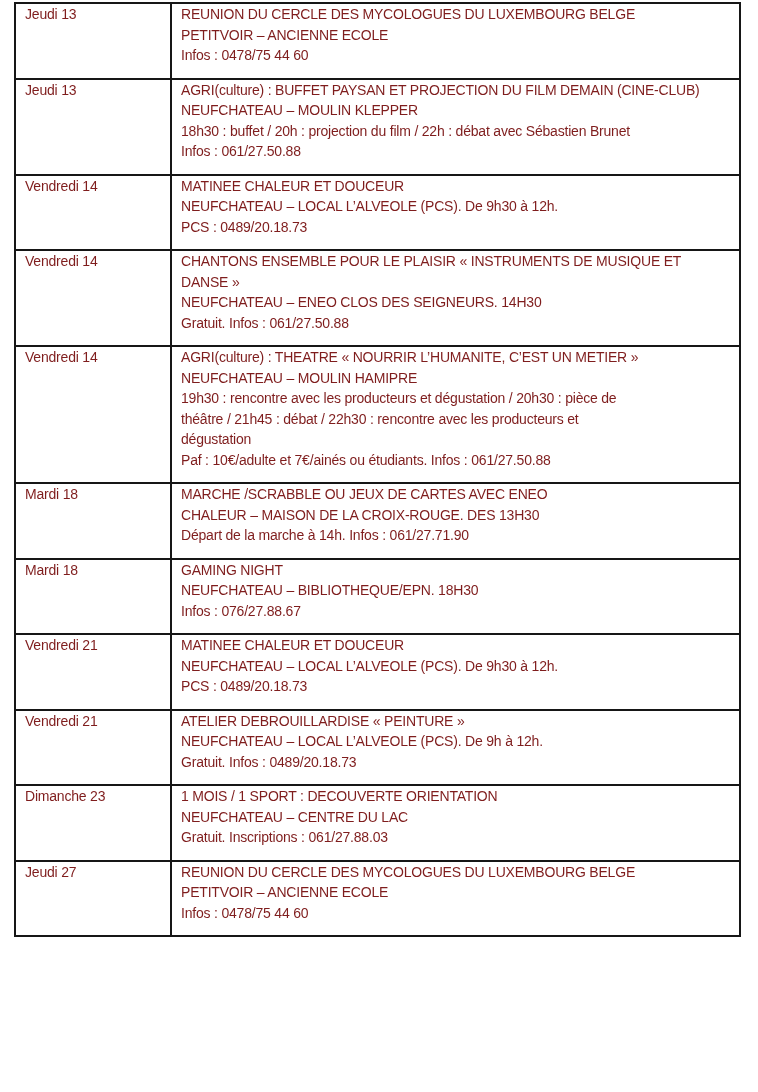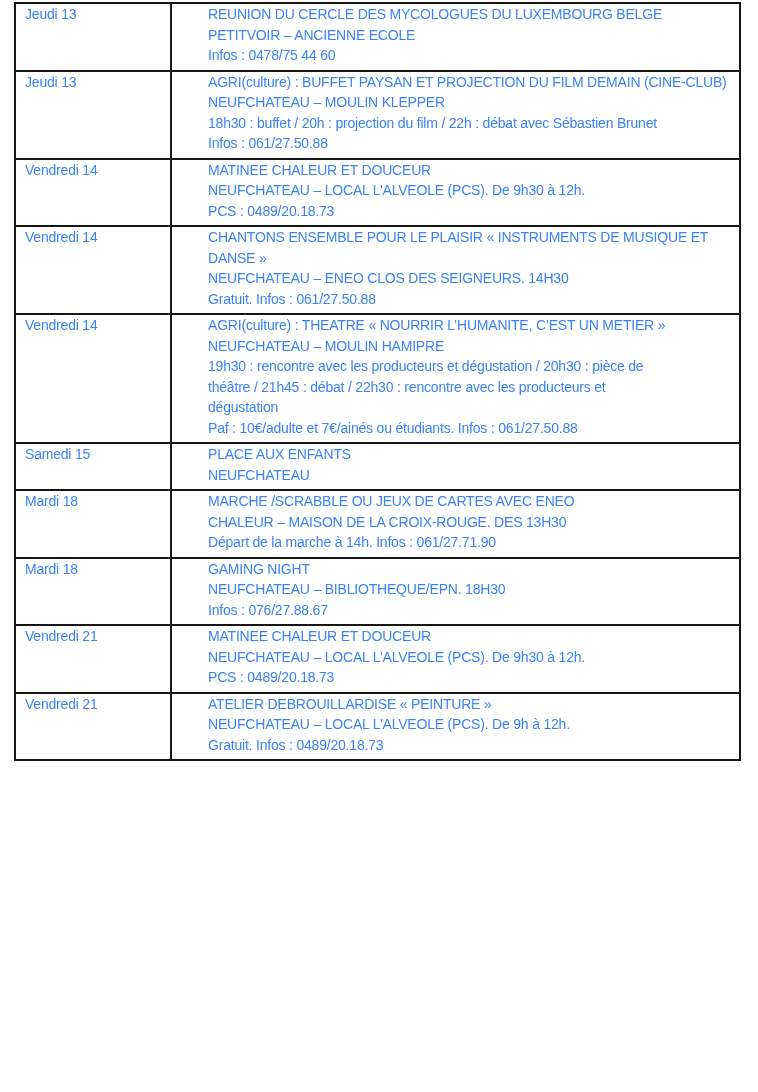--- a/index.html
+++ b/index.html
@@ -18,34 +18,33 @@
     position: absolute;
     left: 14px;
     top: 2px;
     width: 727px;
     border-collapse: collapse;
     table-layout: fixed;
   }
   .events-table td {
     border: 2px solid #161616;
     vertical-align: top;
-    padding: 0 8px 4px 9px;
+    padding: 0 8px 12px 9px;
     font-size: 14px;
     line-height: 20.5px;
-    color: #3b82f6;
+    color: #7f1d1d;
     letter-spacing: -0.2px;
     overflow: hidden;
   }
   .date-cell {
     width: 137px;
     white-space: nowrap;
   }
   .desc-cell .event-line {
     white-space: nowrap;
-    margin-left: 27px;
   }
 </style>
 </head>
 <body>
 
 <table class="events-table">
   <tbody>
   <tr>
     <td class="date-cell">Jeudi 13</td>
     <td class="desc-cell">
@@ -89,27 +88,20 @@
     <td class="desc-cell">
           <div class="event-line">AGRI(culture) : THEATRE « NOURRIR L’HUMANITE, C’EST UN METIER »</div>
           <div class="event-line">NEUFCHATEAU – MOULIN HAMIPRE</div>
           <div class="event-line">19h30 : rencontre avec les producteurs et dégustation / 20h30 : pièce de</div>
           <div class="event-line">théâtre / 21h45 : débat / 22h30 : rencontre avec les producteurs et</div>
           <div class="event-line">dégustation</div>
           <div class="event-line">Paf : 10€/adulte et 7€/ainés ou étudiants. Infos : 061/27.50.88</div>
         </td>
   </tr>
 
-  <tr>
-    <td class="date-cell">Samedi 15</td>
-    <td class="desc-cell">
-          <div class="event-line">PLACE AUX ENFANTS</div>
-          <div class="event-line">NEUFCHATEAU</div>
-        </td>
-  </tr>
 
 
   <tr>
     <td class="date-cell">Mardi 18</td>
     <td class="desc-cell">
           <div class="event-line">MARCHE /SCRABBLE OU JEUX DE CARTES AVEC ENEO</div>
           <div class="event-line">CHALEUR – MAISON DE LA CROIX-ROUGE. DES 13H30</div>
           <div class="event-line">Départ de la marche à 14h. Infos : 061/27.71.90</div>
         </td>
   </tr>
@@ -136,16 +128,32 @@
   <tr>
     <td class="date-cell">Vendredi 21</td>
     <td class="desc-cell">
           <div class="event-line">ATELIER DEBROUILLARDISE « PEINTURE »</div>
           <div class="event-line">NEUFCHATEAU – LOCAL L’ALVEOLE (PCS). De 9h à 12h.</div>
           <div class="event-line">Gratuit. Infos : 0489/20.18.73</div>
         </td>
   </tr>
 
 
+  <tr>
+    <td class="date-cell">Dimanche 23</td>
+    <td class="desc-cell">
+          <div class="event-line">1 MOIS / 1 SPORT : DECOUVERTE ORIENTATION</div>
+          <div class="event-line">NEUFCHATEAU – CENTRE DU LAC</div>
+          <div class="event-line">Gratuit. Inscriptions : 061/27.88.03</div>
+        </td>
+  </tr>
 
+  <tr>
+    <td class="date-cell">Jeudi 27</td>
+    <td class="desc-cell">
+          <div class="event-line">REUNION DU CERCLE DES MYCOLOGUES DU LUXEMBOURG BELGE</div>
+          <div class="event-line">PETITVOIR – ANCIENNE ECOLE</div>
+          <div class="event-line">Infos : 0478/75 44 60</div>
+        </td>
+  </tr>
 
 </tbody>
 </table>
 
 </body></html>

